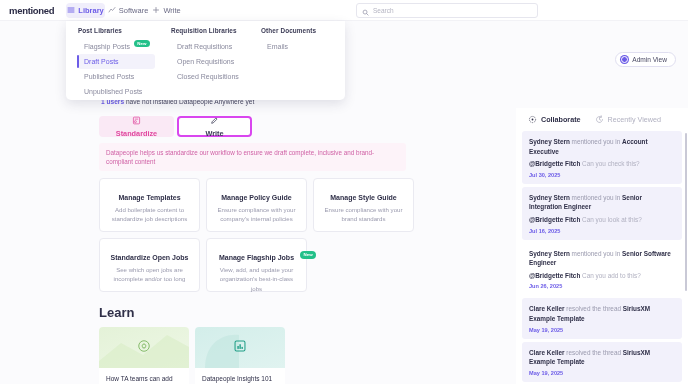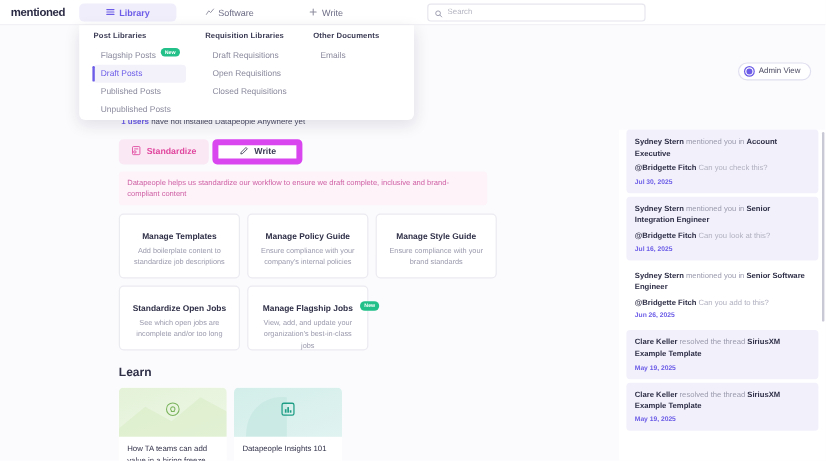--- a/index.html
+++ b/index.html
@@ -17,21 +17,21 @@
     background: #ffffff; display: flex; align-items: center;
     border-bottom: 1px solid #f2f2f6; z-index: 5;
   }
   .logo {
     font-size: 9.5px; font-weight: bold; color: #2b2b45;
     margin-left: 9px; letter-spacing: -0.3px;
   }
   .navitems { display: flex; align-items: center; margin-left: 12px; gap: 2px; }
   .navitem {
     display: flex; align-items: center; gap: 3px;
-    font-size: 7.5px; color: #6b6b85; padding: 3px 22px; border-radius: 4px;
+    font-size: 7.5px; color: #6b6b85; padding: 3px 1px; border-radius: 4px;
     white-space: nowrap;
   }
   .navitem.active { background: #f0eefb; color: #6c5ce7; font-weight: bold; }
   .navicon { display: inline-flex; width: 8px; height: 8px; align-items: center; justify-content: center; }
   .navicon svg { display: block; }
 
   .searchwrap {
     position: absolute; left: 356px; top: 3px; width: 182px; height: 15px;
     border: 1px solid #e6e6ee; border-radius: 3px; background: #fff;
     display: flex; align-items: center; padding: 0 5px; gap: 4px;
@@ -76,23 +76,23 @@
   }
 
   
   .main { position: absolute; left: 0; top: 21px; width: 512px; height: 363px; padding: 0; }
   .notice { font-size: 6.6px; color: #4a4a63; margin: 0 0 0 101px; padding-top: 71px; }
   .notice .strong { color: #6c5ce7; font-weight: bold; }
   .notice .row2 { margin-top: 6px; }
 
   .tabs { display: flex; margin: 11px 0 0 99px; gap: 3px; }
   .tab {
-    width: 75px; height: 21px; display: flex; justify-content: center;
+    width: 75px; height: 21px; display: flex; align-items: center; justify-content: center;
     gap: 4px; font-size: 7.3px; color: #3b3b55; background: #ffffff;
-    border: 5px solid #d946ef; border-radius: 4px; font-weight: bold;
+    border: 2px solid #d946ef; border-radius: 4px; font-weight: bold; flex-direction: column;
   }
   .tab.active {
     background: #fae9f5; border-color: #fae9f5; color: #e0479e;
   }
   .tab svg { display: block; }
 
   .banner {
     margin: 6px 0 0 99px; width: 307px; background: #fdf3f9;
     border-radius: 3px; padding: 5px 7px; font-size: 6.3px; color: #cf5fa4;
     line-height: 1.45;
@@ -100,21 +100,21 @@
 
   .cardgrid { margin: 7px 0 0 99px; width: 316px; display: flex; flex-wrap: wrap; gap: 6px; }
   .card {
     width: 101px; height: 54px; background: #ffffff; border: 1px solid #eaeaf1;
     border-radius: 4px; padding: 7px 8px 0 8px; text-align: center;
   }
   .card .ct { font-size: 7px; font-weight: bold; color: #2f2f48; margin-bottom: 4px; position: relative; display:inline-block;}
   .card .cd { font-size: 6.1px; color: #9a9aae; line-height: 1.5; }
   .card .newbadge { position: absolute; right: -22px; top: -3px; }
 
-  .learnhead { margin: 13px 0 0 99px; font-size: 10px; font-weight: bold; color: #2f2f48; }
+  .learnhead { margin: 13px 0 0 99px; font-size: 13px; font-weight: bold; color: #2f2f48; }
   .learngrid { margin: 7px 0 0 99px; display: flex; gap: 6px; }
   .lcard { width: 90px; background: #fff; border-radius: 4px 4px 0 0; overflow: hidden; }
   .lthumb { height: 41px; display: flex; align-items: center; justify-content: center; position: relative; overflow:hidden;}
   .lthumb.green { background: linear-gradient(160deg,#e4f2d8 0%,#eef7e6 100%); }
   .lthumb.teal  { background: linear-gradient(160deg,#d3eeea 0%,#e0f3f0 100%); }
   .ltitle { font-size: 6.5px; color: #2f2f48; padding: 6px 7px 0 7px; line-height: 1.5; }
 
   
   .adminview {
     position: absolute; right: 12px; top: 52px;
@@ -304,20 +304,45 @@
       </div>
     </div>
   </div>
 
   <div class="adminview">
     <span class="dot"></span>
     <span>Admin View</span>
   </div>
 
   <div class="rpanel">
+    <div class="rtabs">
+      <div class="rtab active">
+        <span>
+          <svg width="9" height="9" viewBox="0 0 16 16">
+              <g stroke="#2f2f48" stroke-width="1.2" fill="none" stroke-dasharray="2 1.6">
+                <circle cx="8" cy="8" r="5.5"></circle>
+              </g>
+              <circle cx="8" cy="8" r="1.6" fill="#2f2f48"></circle>
+            </svg>
+        </span>
+        <span>Collaborate</span>
+      </div>
+      <div class="rtab">
+        <span>
+          <svg width="9" height="9" viewBox="0 0 16 16">
+              <g stroke="#b0b0c0" stroke-width="1.3" fill="none" stroke-linecap="round">
+                <path d="M13.3 8 A5.3 5.3 0 1 1 11 3.6"></path>
+                <polyline points="11,1.2 11.4,3.9 8.8,4.3"></polyline>
+                <path d="M8 5 L8 8 L10.2 9.2"></path>
+              </g>
+            </svg>
+        </span>
+        <span>Recently Viewed</span>
+      </div>
+    </div>
 
     <div class="rlist">
       <div class="scrollbar"></div>
 
       <div class="ritem unread">
         <div class="line1">
           <b>Sydney Stern</b><span> mentioned you in </span><b>Account Executive</b>
         </div>
         <div class="line2">
           <b>@Bridgette Fitch</b><span> Can you check this?</span>

